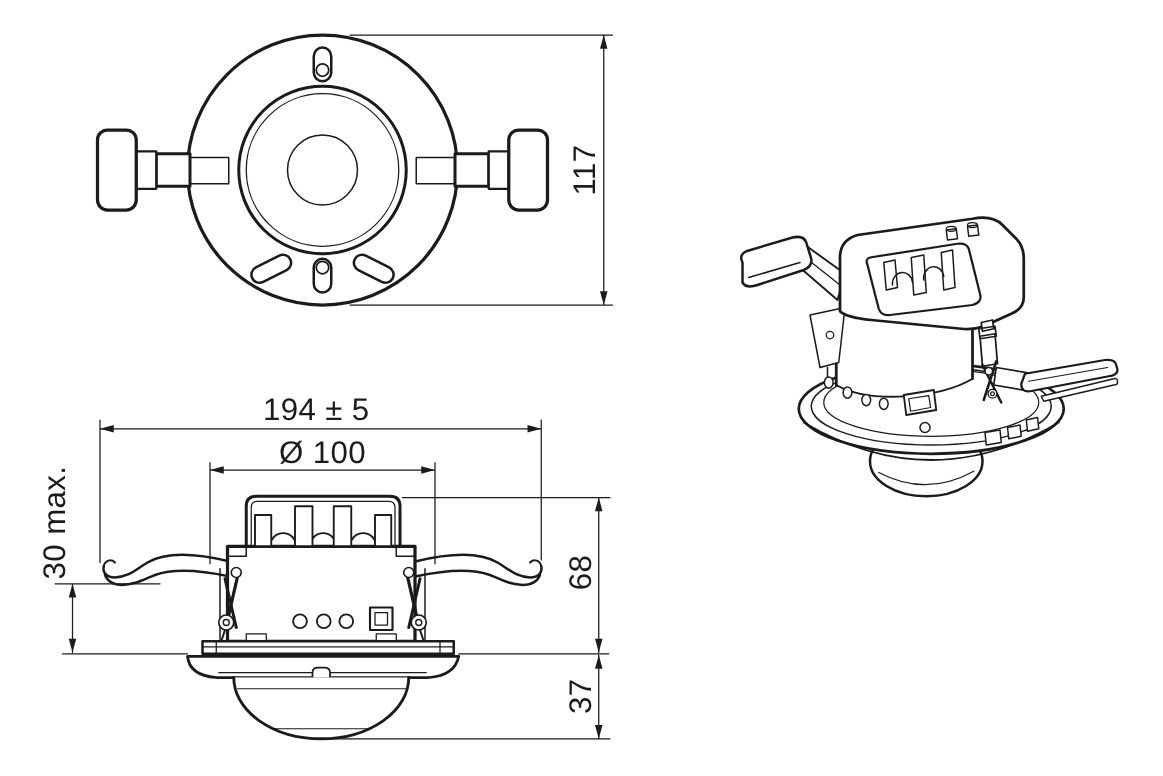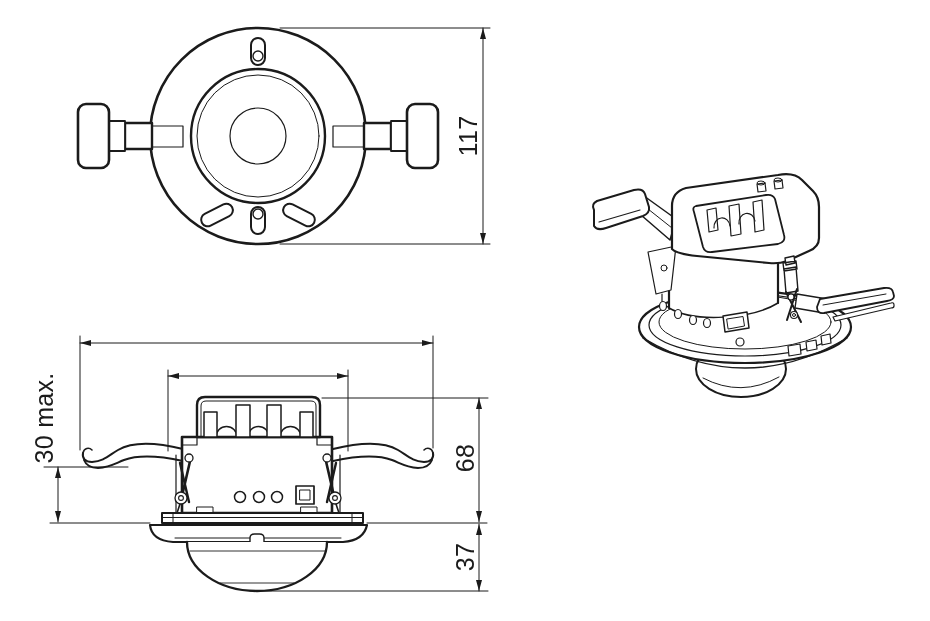--- a/index.html
+++ b/index.html
@@ -201,21 +201,23 @@
     <g>
       <path d="M820,299 L884,288 Q892,287 893,292 L894,296 Q894,300 887,301 L824,313 Q817,314 817,307 Z" stroke-width="1.8" fill="#fff"></path>
       <path d="M823,305 L886,294" stroke-width="1"></path>
       <path d="M833,317 L891,303 Q894,302 894,305 L894,306 Q894,308 891,308 L835,321 Z" stroke-width="1.2" fill="#fff"></path>
     </g>
   </g>
 </svg>
 
 <div class="dim-label rot" style="left:428px;top:123px;width:80px;">117</div>
 
-
+<div class="dim-label" style="left:193px;top:315px;width:120px;">194 ± 5</div>
+
+<div class="dim-label" style="left:208px;top:349px;width:100px;">Ø 100</div>
 
 <div class="dim-label rot" style="left:-6px;top:405px;width:100px;">30 max.</div>
 
 <div class="dim-label rot" style="left:435px;top:445px;width:60px;">68</div>
 
 <div class="dim-label rot" style="left:435px;top:544px;width:60px;">37</div>
 
 </div>
 
 </body></html>

